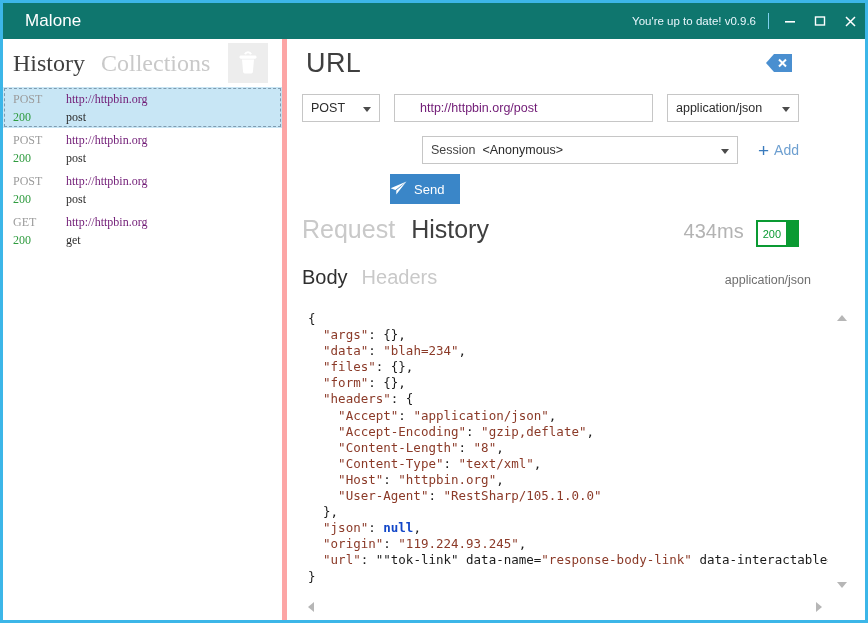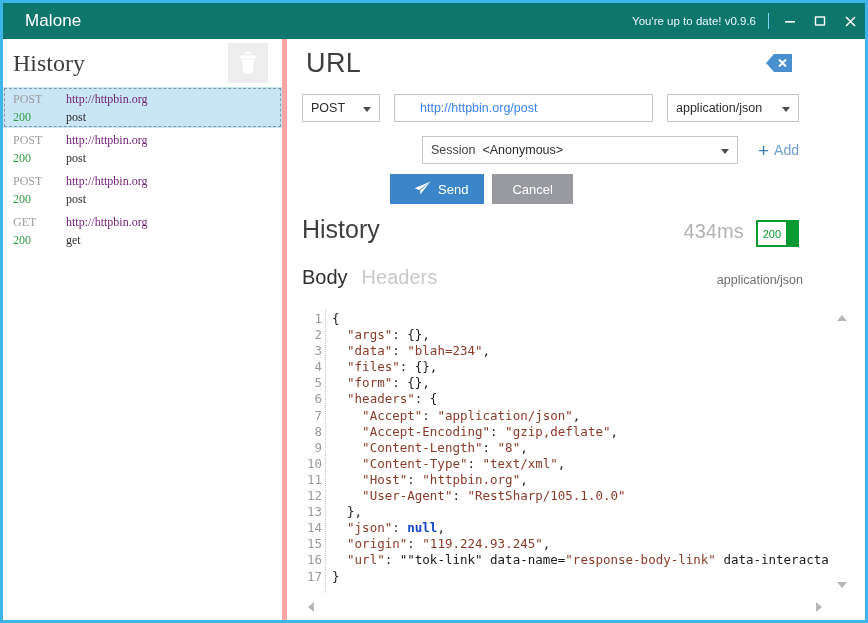--- a/index.html
+++ b/index.html
@@ -175,21 +175,21 @@
     width: 0; height: 0;
     border-left: 4px solid transparent;
     border-right: 4px solid transparent;
     border-top: 5px solid #4b4b4b;
   }
   .method-select { width: 78px; }
   .url-input {
     flex: 1;
     margin-left: 14px;
     margin-right: 14px;
-    color: #3b82f6;
+    color: #701a75;
     padding-left: 25px;
   }
   .ctype-select { width: 132px; }
 
   .row-session {
     position: absolute;
     left: 102px; top: 97px;
     right: 12px;
     height: 28px;
     display: flex; align-items: center; padding-left: 32px;
@@ -221,21 +221,21 @@
   .btn {
     height: 30px;
     border: none;
     color: #ffffff;
     font-size: 13px;
     font-family: "Liberation Sans", sans-serif;
     display: flex; align-items: center; justify-content: center;
     padding: 0 16px;
     cursor: pointer;
   }
-  .btn-send { background: #3a86c8; padding-left: 24px; }
+  .btn-send { background: #3a86c8; padding-left: 0; }
   .btn-send .plane { margin-right: 7px; display: block; }
   .btn-cancel { background: #989aa0; margin-left: 8px; padding: 0 20px; }
 
   
   .resp-head {
     position: absolute;
     left: 14px; top: 178px;
     right: 12px;
     height: 42px;
     display: flex; align-items: baseline;
@@ -269,21 +269,21 @@
     background: #ffffff;
   }
   .status-bar {
     width: 11px;
     background: #0a9a32;
   }
 
   .sub-head {
     position: absolute;
     left: 14px; top: 228px;
-    right: 8px;
+    right: 0;
     height: 32px;
     display: flex; align-items: baseline;
   }
   .sub-tab {
     font-size: 20px;
     color: #c9c9c9;
     margin-right: 14px;
     line-height: 1;
   }
   .sub-tab.active { color: #2f2f2f; }
@@ -399,20 +399,21 @@
         <svg width="13" height="13" viewBox="0 0 13 13">
             <path d="M2,2 L11,11 M11,2 L2,11" stroke="#ffffff" stroke-width="1.5" fill="none"></path>
           </svg>
       </div>
     </div>
   </div>
 
   <div class="sidebar">
     <div class="side-head">
       <div class="side-tab active">History</div>
+      <div class="side-tab">Collections</div>
       <div class="trash-btn">
         <span>
           <svg width="22" height="24" viewBox="0 0 22 24">
             <rect x="2.5" y="4.5" width="17" height="3.2" rx="1.4" fill="#ffffff"></rect>
             <path d="M8 3.2 a3.3 3.3 0 0 1 6 0" fill="none" stroke="#ffffff" stroke-width="2.2"></path>
             <path d="M5 8.6 h12 l-1.1 12.4 a1.6 1.6 0 0 1 -1.6 1.4 h-6.6 a1.6 1.6 0 0 1 -1.6 -1.4 Z" fill="#ffffff"></path>
           </svg>
         </span>
       </div>
     </div>
@@ -502,61 +503,42 @@
     <div class="row-actions">
       <div class="btn btn-send">
         <span class="plane">
           <svg width="17" height="14" viewBox="0 0 17 14">
             <path d="M16.5,0.6 L0.6,7.2 L5.4,8.9 Z" fill="#ffffff"></path>
             <path d="M16.5,0.6 L6.3,9.4 L6.3,13.4 L8.6,10.4 Z" fill="#ffffff"></path>
           </svg>
         </span>
         <span>Send</span>
       </div>
-      <div class="btn btn-cancel">
-        <span>Cancel</span>
-      </div>
     </div>
 
     <div class="resp-head">
+      <div class="big-tab">Request</div>
       <div class="big-tab active">History</div>
       <div class="resp-meta">
         <div class="time-text">434ms</div>
         <div class="status-badge">
           <div class="status-num">200</div>
           <div class="status-bar"></div>
         </div>
       </div>
     </div>
 
     <div class="sub-head">
       <div class="sub-tab active">Body</div>
       <div class="sub-tab">Headers</div>
       <div class="ctype-note">application/json</div>
     </div>
 
     <div class="code-wrap">
       <div class="code-area">
-        <div class="gutter" id="gutter">1
-2
-3
-4
-5
-6
-7
-8
-9
-10
-11
-12
-13
-14
-15
-16
-17</div>
         <div class="code" id="code">{
   <span class="tok-str">"args"</span>: {},
   <span class="tok-str">"data"</span>: <span class="tok-str">"blah=234"</span>,
   <span class="tok-str">"files"</span>: {},
   <span class="tok-str">"form"</span>: {},
   <span class="tok-str">"headers"</span>: {
     <span class="tok-str">"Accept"</span>: <span class="tok-str">"application/json"</span>,
     <span class="tok-str">"Accept-Encoding"</span>: <span class="tok-str">"gzip,deflate"</span>,
     <span class="tok-str">"Content-Length"</span>: <span class="tok-str">"8"</span>,
     <span class="tok-str">"Content-Type"</span>: <span class="tok-str">"text/xml"</span>,

